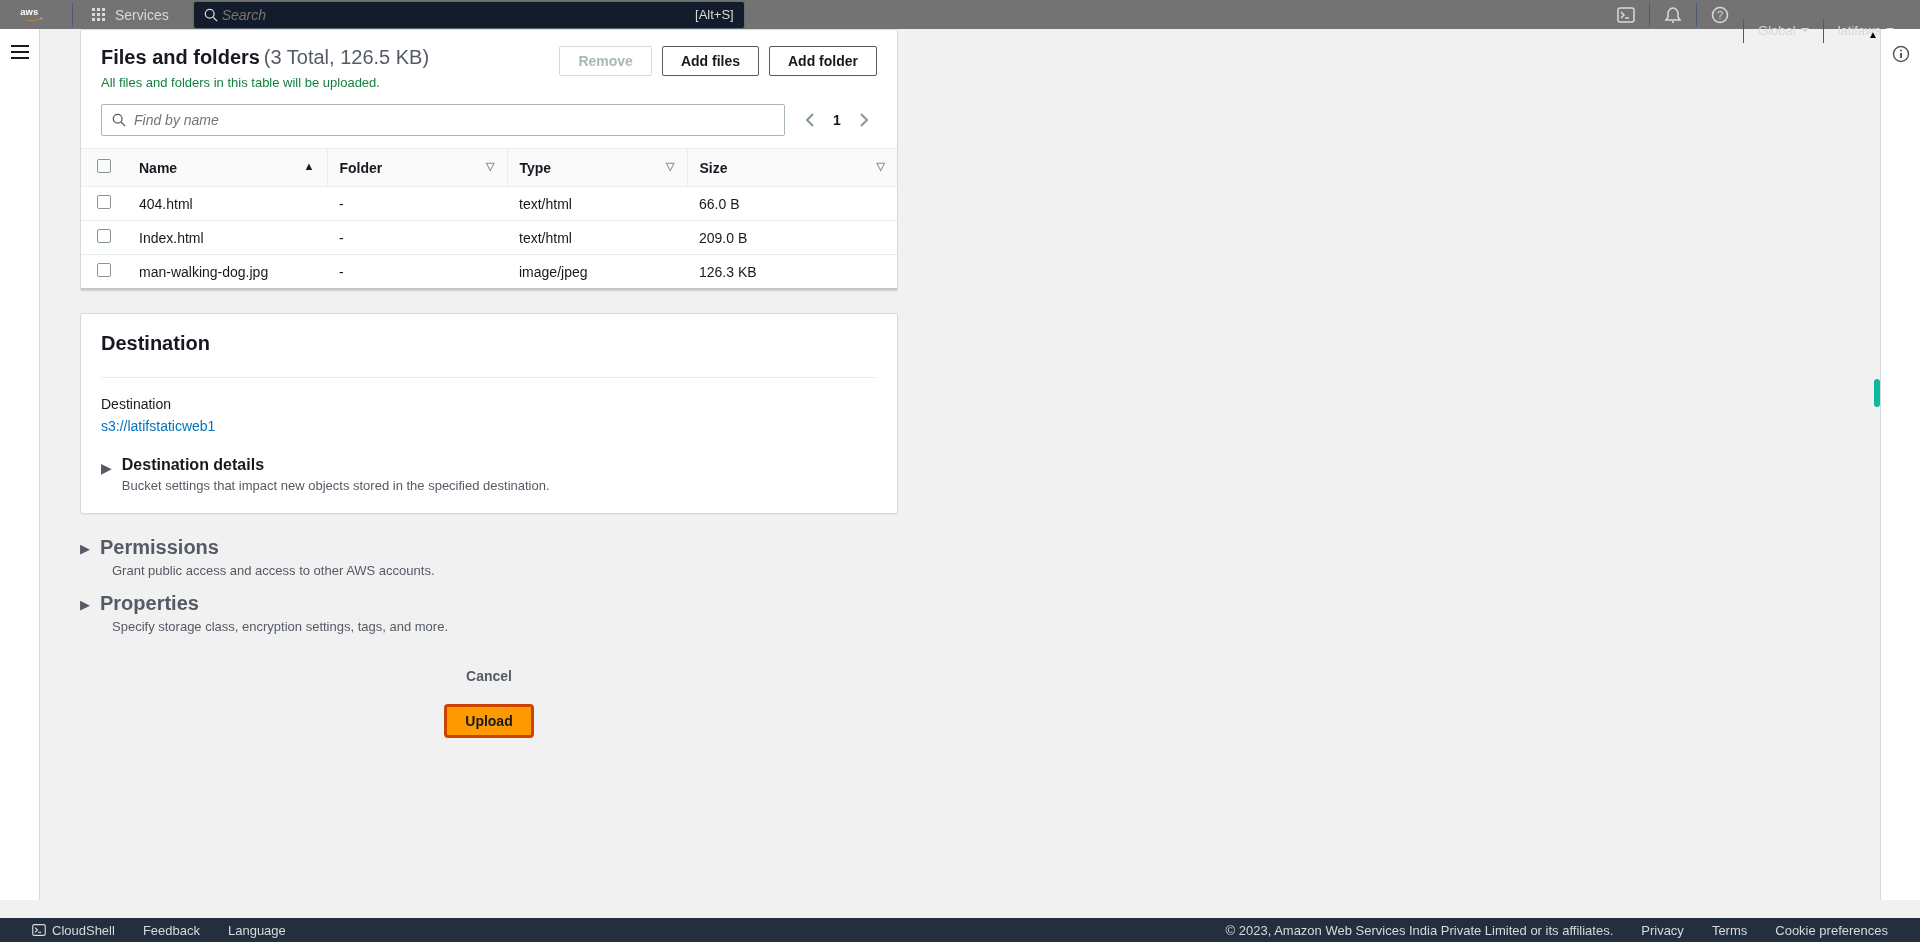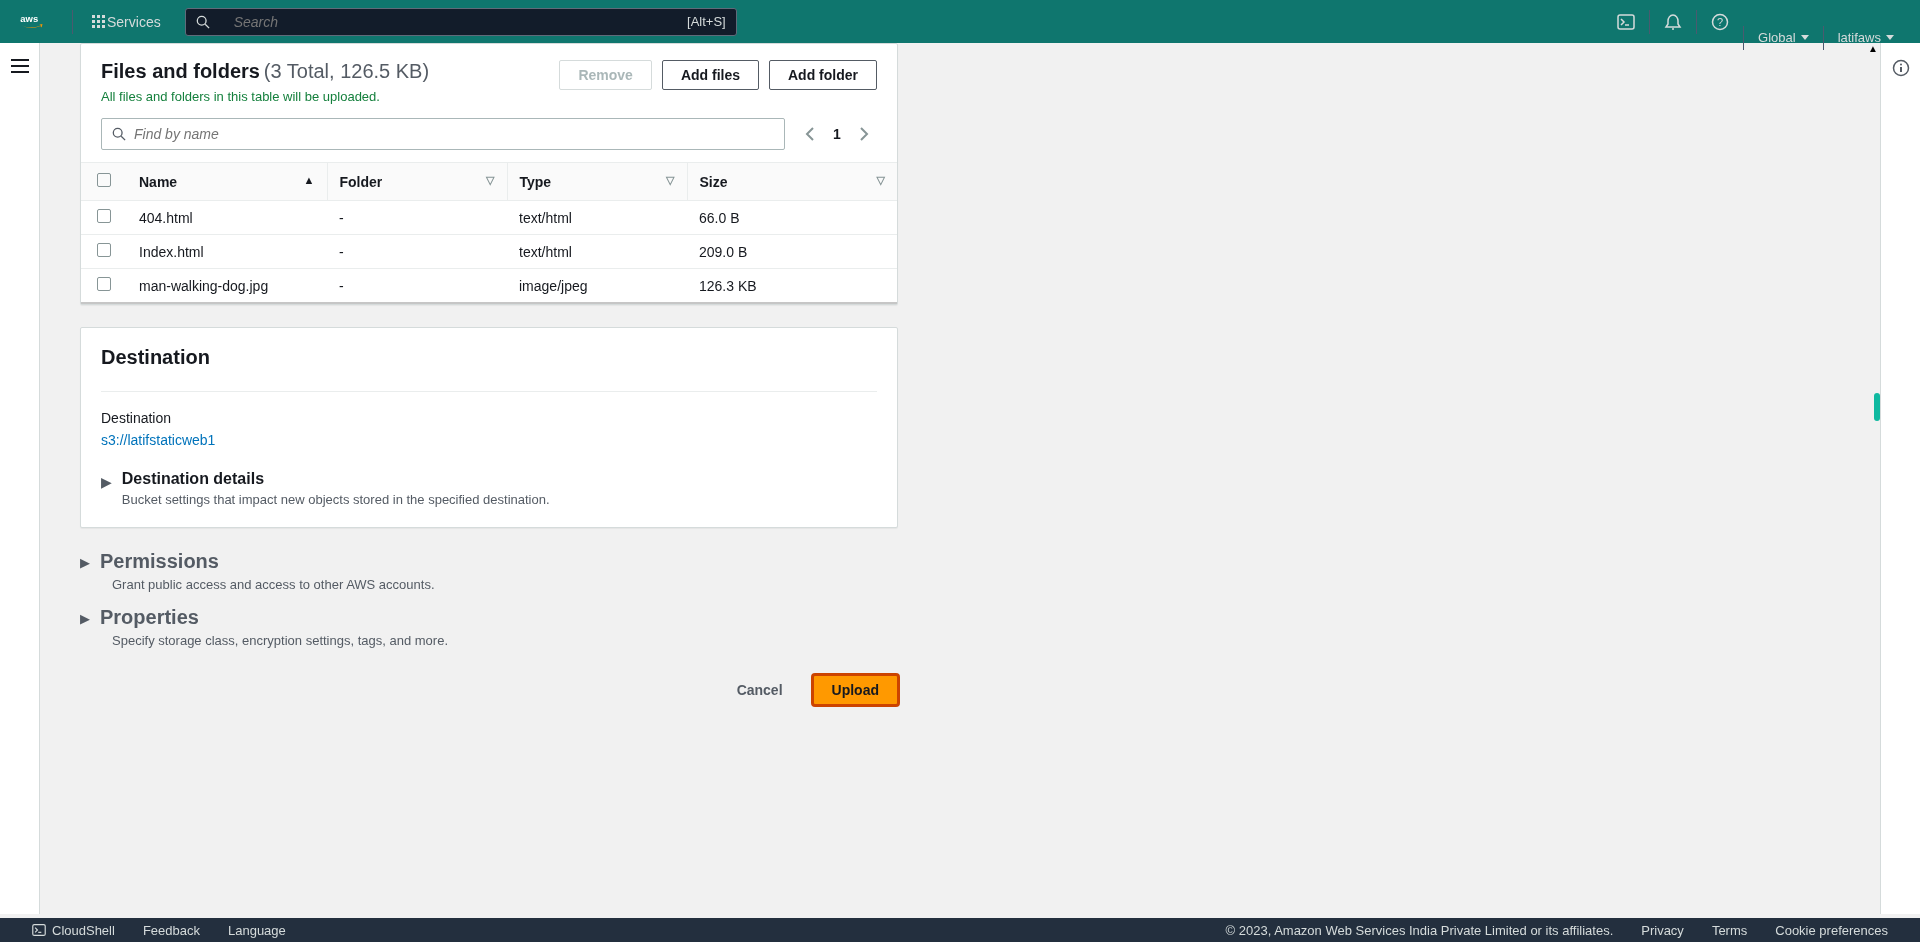--- a/index.html
+++ b/index.html
@@ -1,25 +1,25 @@
 <!DOCTYPE html>
 <html><head>
 <meta charset="utf-8">
 <style>
 * { margin: 0; padding: 0; box-sizing: border-box; }
 body { font-family: "Amazon Ember", "Helvetica Neue", Arial, sans-serif; font-size: 14px; color: #16191f; background: #f1f1f1; width: 1920px; height: 942px; overflow: hidden; position: relative; }
 
 
-.topnav { background: #0f766e; height: 43px; display: flex; align-items: center; color: #d5dbdb; padding: 0 12px 0 20px; }
+.topnav { background: #737373; height: 29px; display: flex; align-items: center; color: #d5dbdb; padding: 0 12px 0 20px; }
 .aws-logo { padding-right: 18px; border-right: 1px solid #4a5a6f; height: 24px; display: flex; align-items: center; }
 .aws-logo svg { height: 20px; }
-.services-btn { display: flex; align-items: center; padding: 0 18px; cursor: pointer; }
+.services-btn { display: flex; align-items: center; gap: 8px; padding: 0 18px; cursor: pointer; }
 .grid-icon { display: inline-block; }
 .search-box { margin-left: 6px; display: flex; align-items: center; background: #121c2a; border: 1px solid #5f6b7a; border-radius: 3px; height: 28px; width: 552px; padding: 0 10px; }
-.search-box input { background: transparent; border: none; outline: none; color: #d5dbdb; font-style: italic; flex: 1; margin-left: 24px; font-size: 14px; }
+.search-box input { background: transparent; border: none; outline: none; color: #d5dbdb; font-style: italic; flex: 1; margin-left: 4px; font-size: 14px; }
 .search-shortcut { color: #d5dbdb; font-size: 13px; }
 .topnav-spacer { flex: 1; }
 .topnav-right { display: flex; align-items: center; height: 100%; }
 .topnav-icon, .topnav-item { padding: 0 14px; height: 24px; display: flex; align-items: center; cursor: pointer; border-left: 1px solid #4a5a6f; }
 .topnav-icon.first { border-left: none; }
 .topnav-item { gap: 5px; font-size: 13px; margin-top: 32px; }
 .caret-down { width: 0; height: 0; border-left: 4px solid transparent; border-right: 4px solid transparent; border-top: 5px solid #d5dbdb; }
 
 
 .app-body { display: flex; height: calc(100% - 41px - 30px); }
@@ -72,21 +72,21 @@
 .expandable .tri { color: #545b64; margin-top: 4px; }
 .expandable-content .exp-title { font-weight: 700; font-size: 16px; }
 .expandable-content .exp-sub { font-size: 13px; color: #545b64; margin-top: 4px; }
 
 .outer-expandable { width: 818px; margin-bottom: 14px; }
 .outer-expandable .row { display: flex; align-items: flex-start; gap: 10px; cursor: pointer; }
 .outer-expandable .tri { color: #545b64; margin-top: 5px; font-size:13px; }
 .outer-expandable .exp-title-lg { font-weight: 700; font-size: 20px; color:#545b64; }
 .outer-expandable .exp-sub { font-size: 13px; color: #545b64; margin-top: 4px; margin-left: 32px; }
 
-.footer-actions { width: 818px; display: flex; justify-content: flex-end; gap: 14px; padding: 12px 0; align-items:center; }
+.footer-actions { width: 818px; display: flex; justify-content: flex-end; gap: 14px; padding: 12px 0; align-items:center;flex-direction:column; }
 .cancel-btn { background: transparent; border: none; font-weight: 700; color: #545b64; padding: 8px 16px; cursor: pointer; font-size:14px; }
 
 
 .bottombar { position: absolute; bottom: 0; left: 0; right: 0; background: #232f3e; height: 24px; display: flex; align-items: center; color: #d5dbdb; padding: 0 18px; font-size: 13px; }
 .bottombar .bb-item { padding: 0 14px; cursor: pointer; display:flex; align-items:center; gap:6px;}
 .bottombar .bb-spacer { flex: 1; }
 .bottombar .bb-text { padding: 0 14px; }
 
 svg { display: block; }
 </style>

